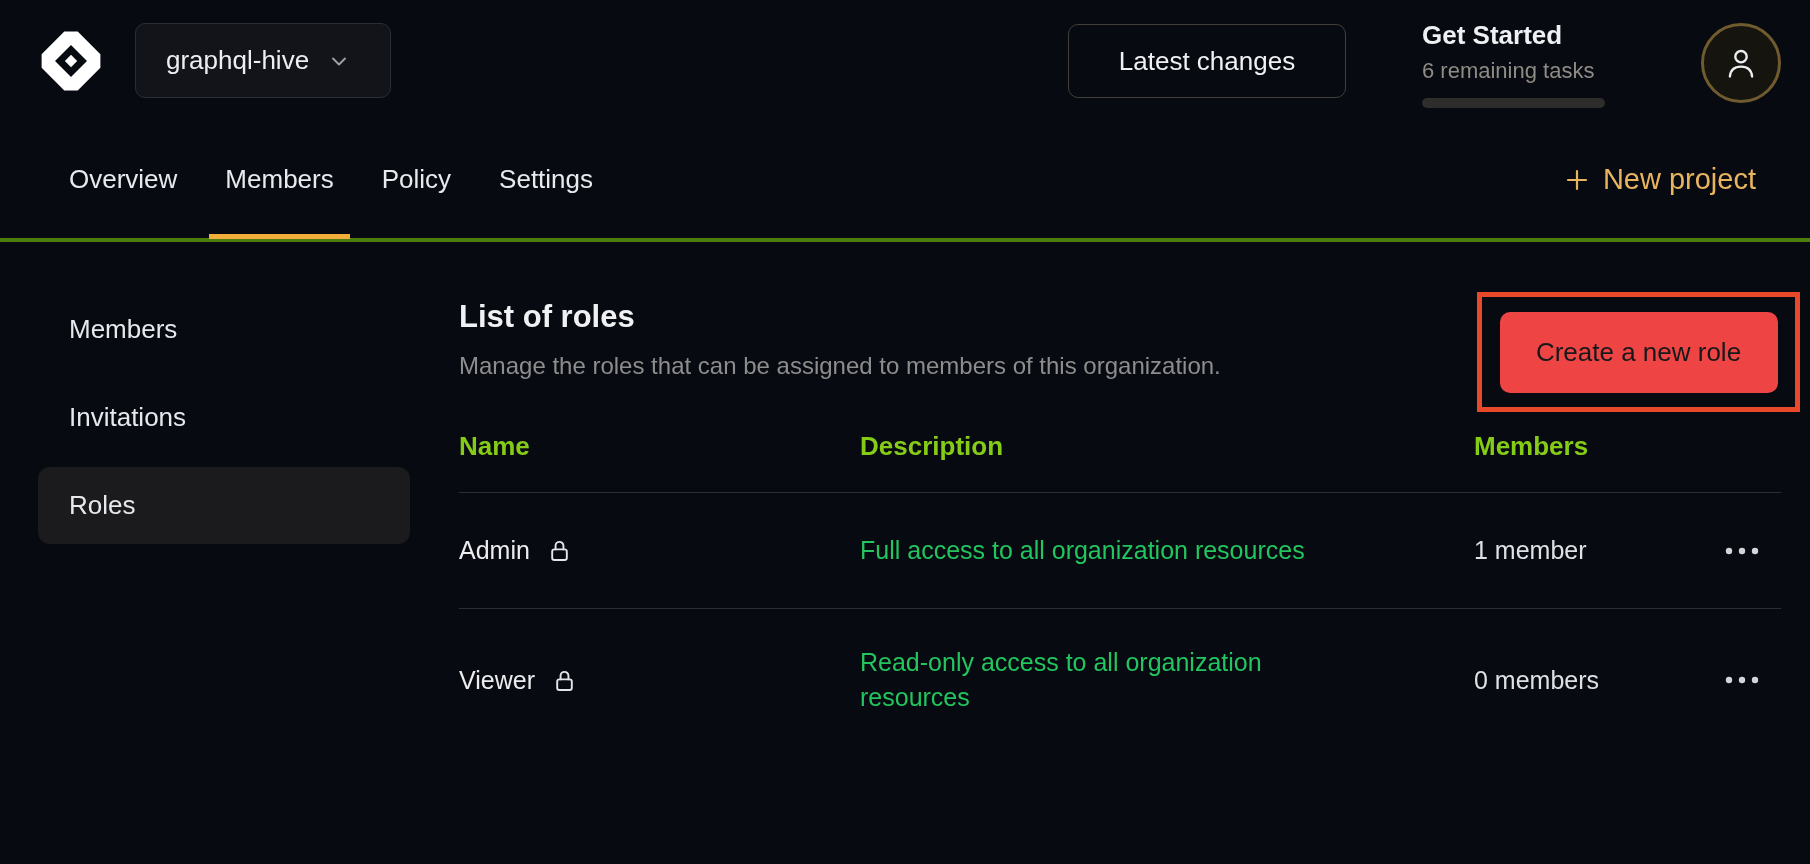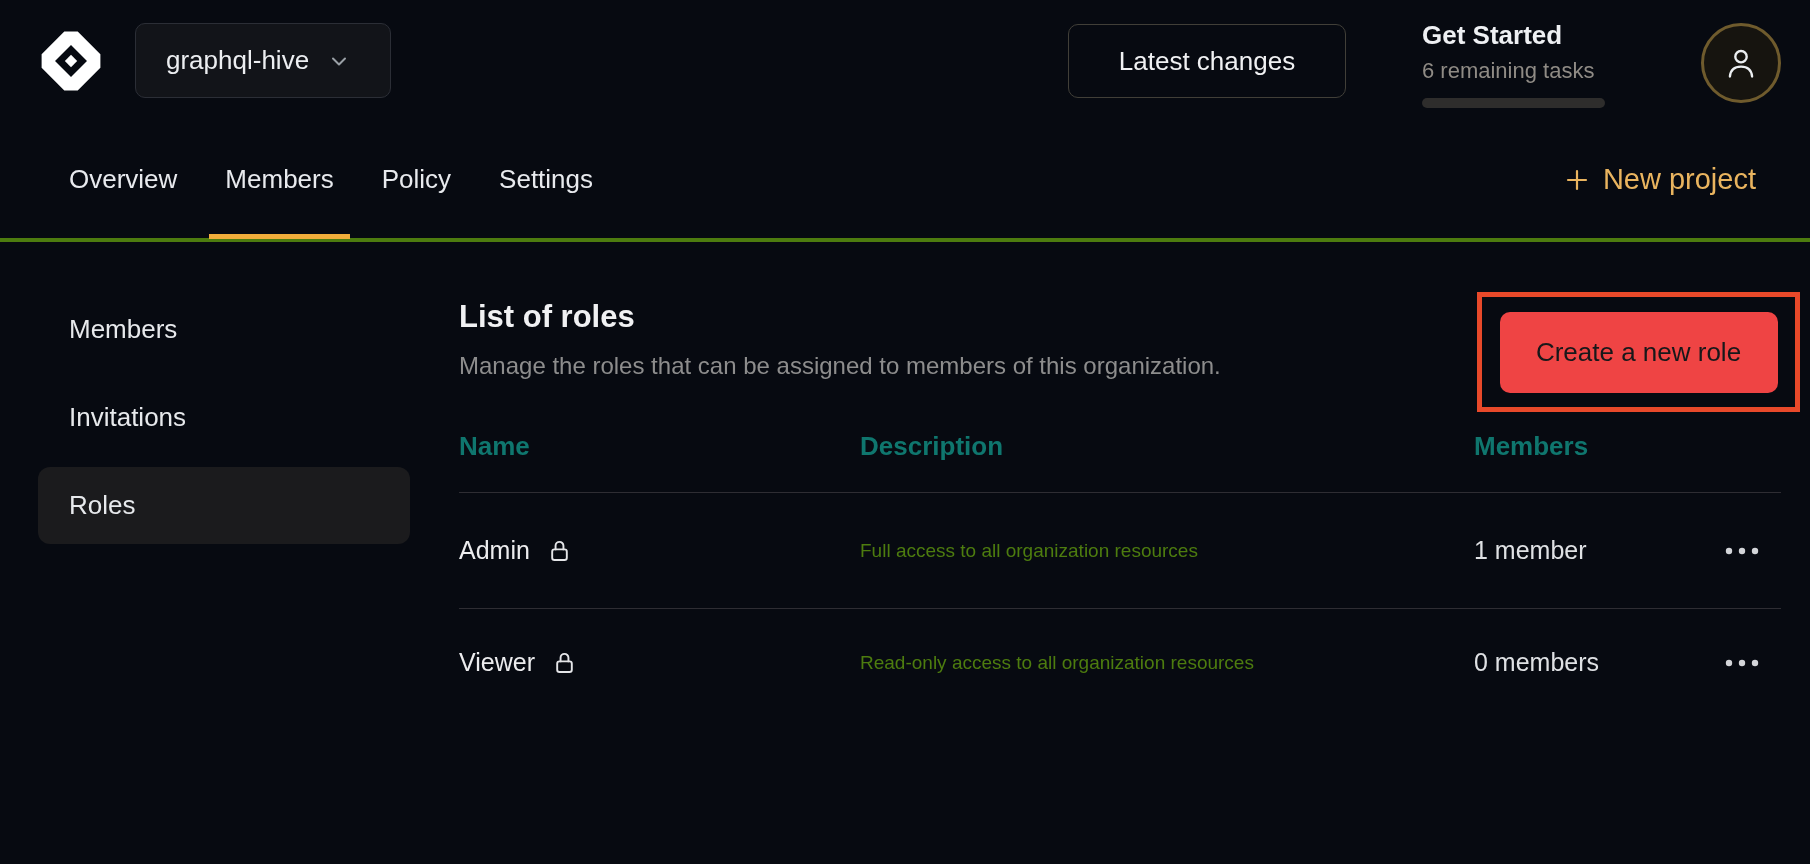--- a/index.html
+++ b/index.html
@@ -106,25 +106,25 @@
     font-size:26px; font-family:inherit;
     cursor:pointer;
   }
   .table { margin-top:0; }
   .trow {
     display:grid;
     grid-template-columns:401px 614px 231px 1fr;
     align-items:center;
   }
   .thead { padding:50px 0 30px; border-bottom:1px solid #2e2d33; }
-  .thead .cell { font-size:26px; font-weight:700; color:#0f766e; }
+  .thead .cell { font-size:26px; font-weight:700; color:#84cc16; }
   .tbody-row { border-bottom:1px solid #2e2d33; padding:40px 0; }
   .tbody-row:last-child { border-bottom:none; padding:36px 0; }
   .name-cell { display:flex; align-items:center; gap:16px; font-size:25px; color:#ececee; }
-  .desc-cell { font-size:19px; color:#4d7c0f; line-height:35px; max-width:515px; }
+  .desc-cell { font-size:25px; color:#22c55e; line-height:35px; max-width:515px; }
   .members-cell { font-size:25px; color:#dfe1e4; }
   .dots-btn { background:none; border:none; cursor:pointer; padding:6px 0; line-height:0; }
   .icon { display:inline-flex; line-height:0; }
 </style>
 </head>
 <body>
 
 <header class="topbar">
   <span class="logo icon">
     <svg width="66" height="66" viewBox="0 0 64 64">

